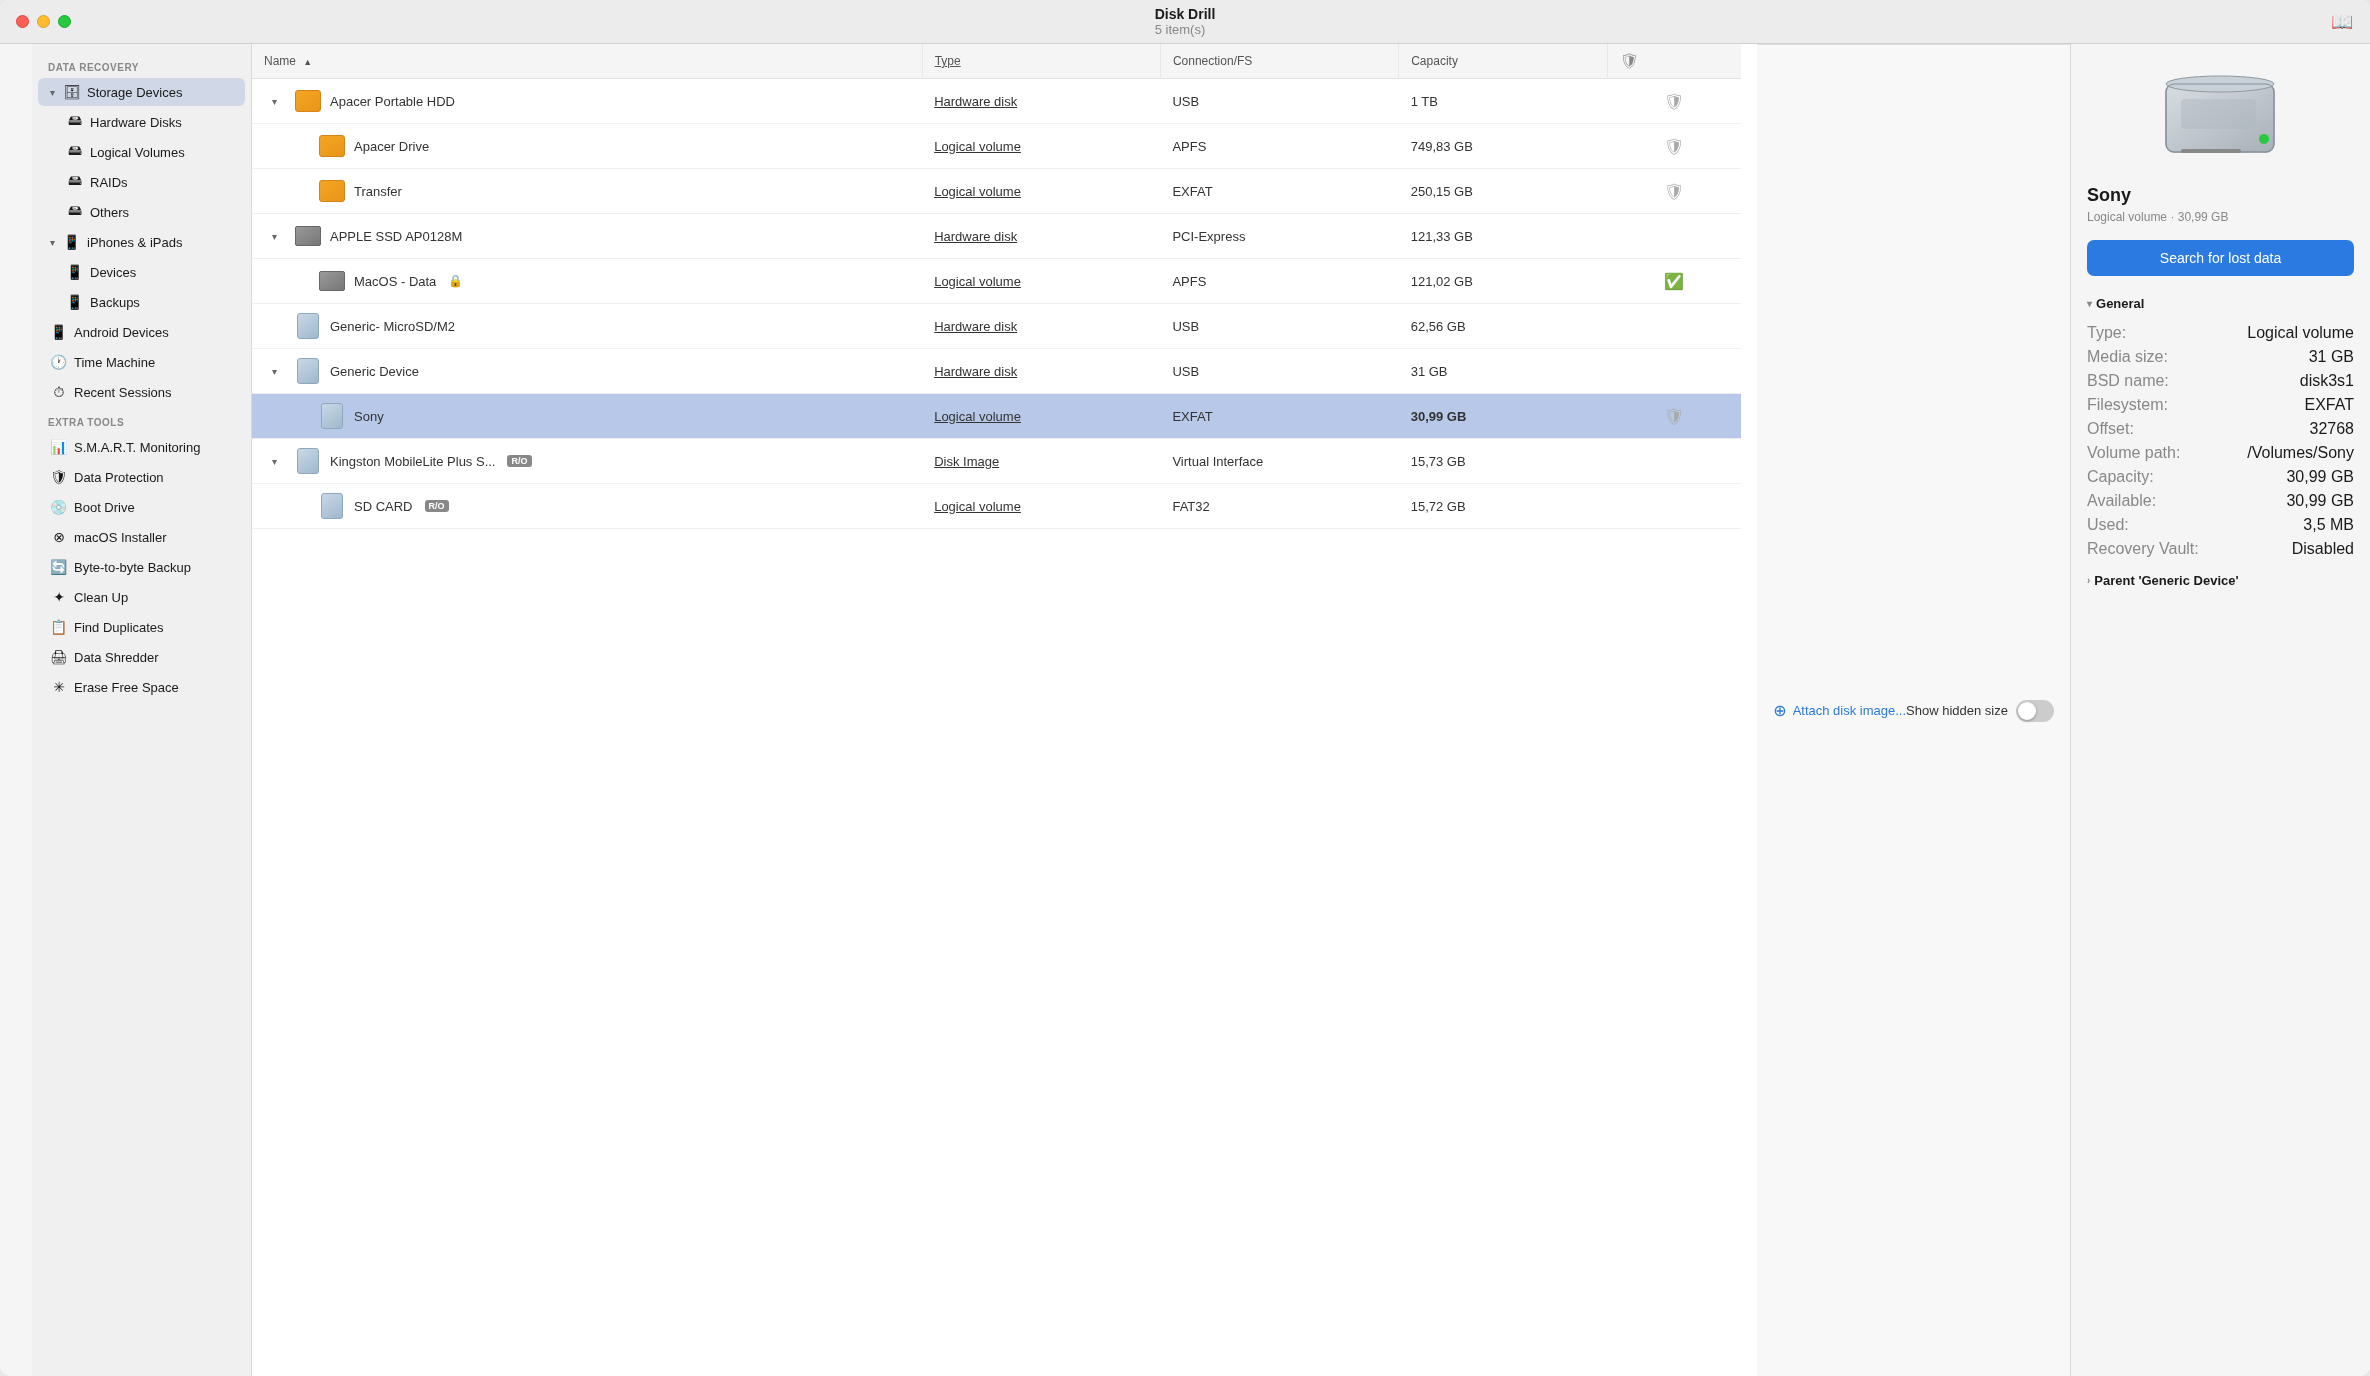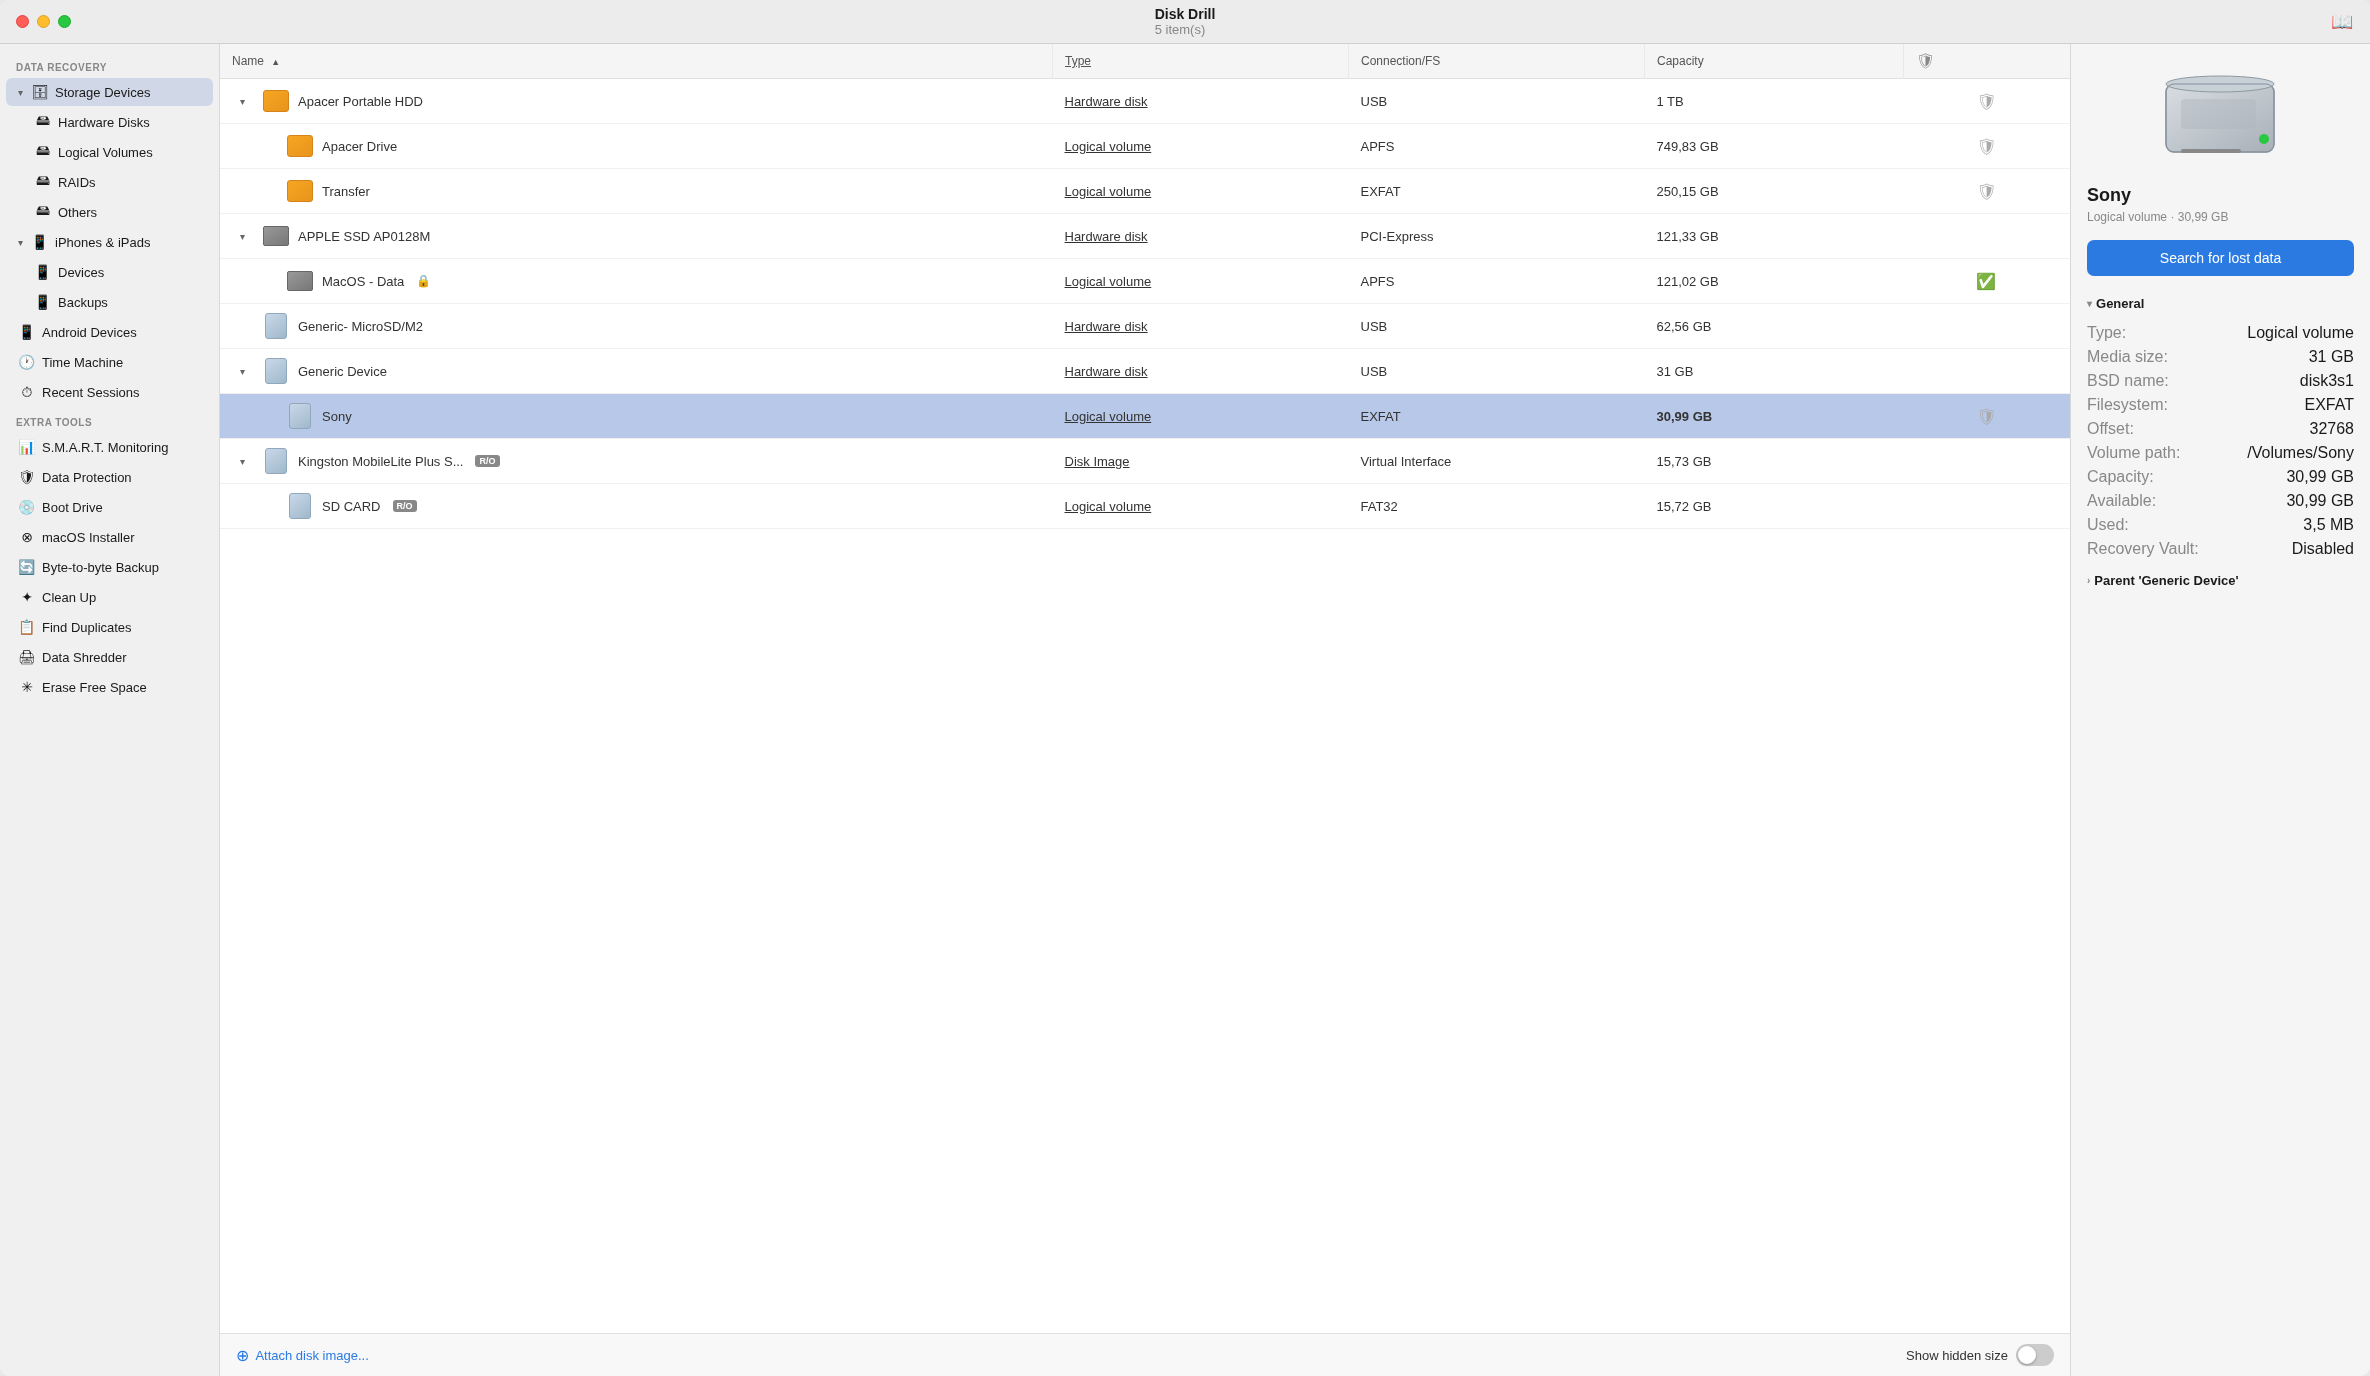--- a/index.html
+++ b/index.html
@@ -71,20 +71,21 @@
     .titlebar-right {
       margin-left: auto;
       color: #888;
       font-size: 18px;
     }
 
     .main-layout {
       display: flex;
       flex: 1;
       overflow: hidden;
+      padding-left: 32px;
     }
 
     
     .sidebar {
       width: 220px;
       min-width: 220px;
       background: #f0f0f0;
       border-right: 1px solid #d8d8d8;
       display: flex;
       flex-direction: column;
@@ -129,21 +130,20 @@
     .sidebar-chevron {
       font-size: 10px;
       color: #666;
       margin-right: 2px;
     }
 
     
     .main-content {
       flex: 1;
       display: flex;
-      flex-direction: column;
       overflow: hidden;
       background: #fff;
       gap: 16px;
     }
 
     
     .table-container {
       flex: 1;
       overflow-y: auto;
       background: #fff;

